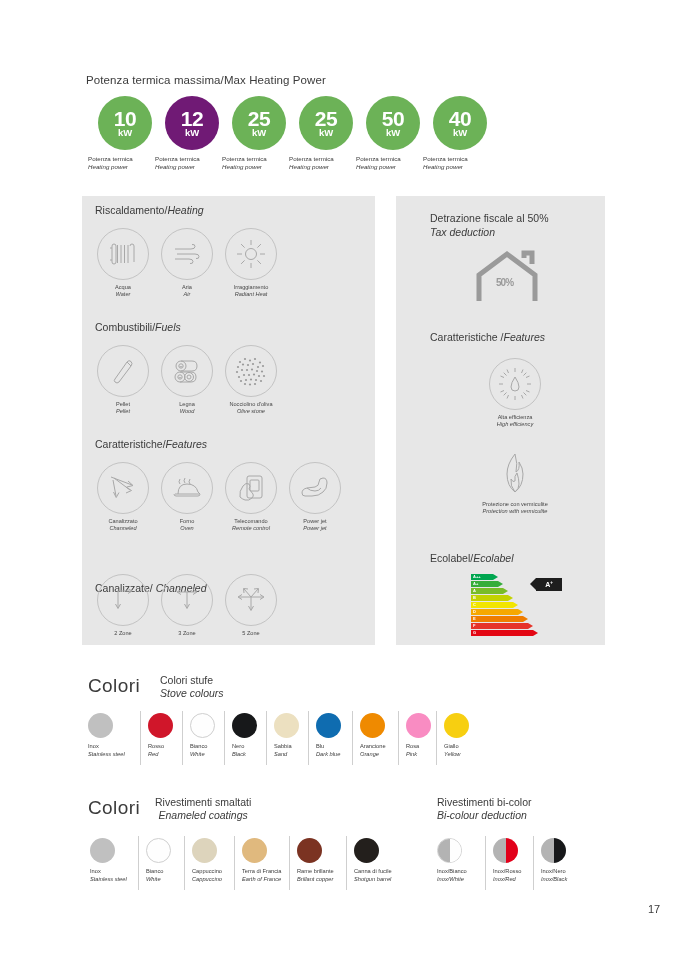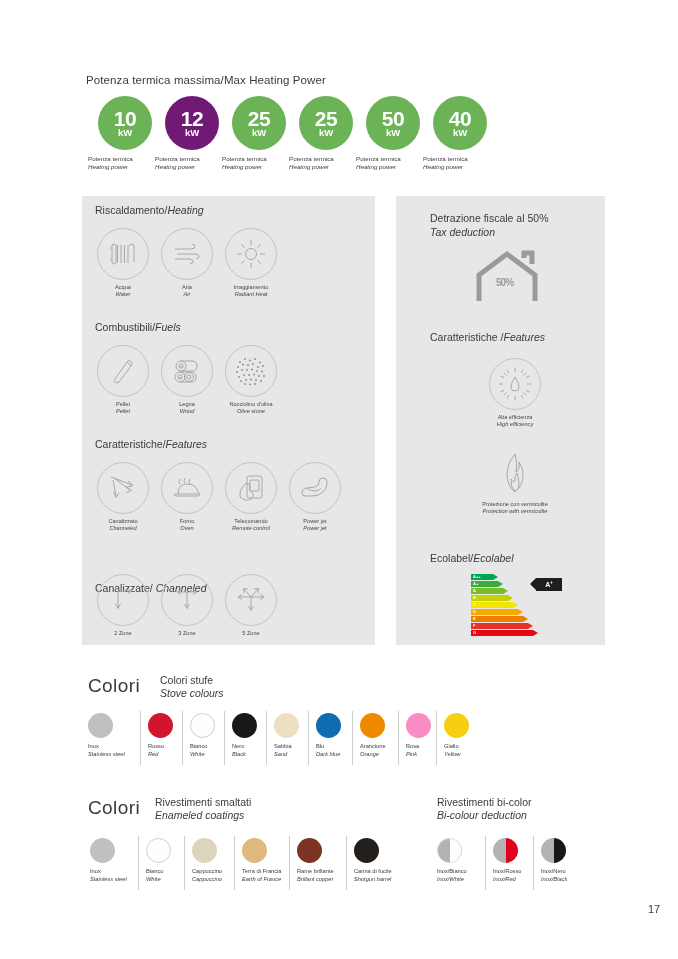--- a/index.html
+++ b/index.html
@@ -586,21 +586,21 @@
     <div class="sw-cell" style="left:348px;width:42px;">
       <div class="sw-dot" style="background:#f7cf11;"></div>
       <div class="sw-cap">
         <span>Giallo</span>
         <i>Yellow</i>
       </div>
     </div>
   </div>
 
   <div class="colori-word" style="left:88px;top:797px;">Colori</div>
-  <div class="colori-sub" style="left:155px;top:796px;">
+  <div class="colori-sub" style="left:155px;top:796px;text-align:center;">
     <span>Rivestimenti smaltati</span>
     <i>Enameled coatings</i>
   </div>
   <div class="swatch-row" style="left:90px;top:836px;width:320px;height:54px;">
     <div class="sw-cell first" style="left:0px;width:48px;">
       <div class="sw-dot" style="background:#c0c0c0;"></div>
       <div class="sw-cap">
         <span>Inox</span>
         <i>Stainless steel</i>
       </div>

